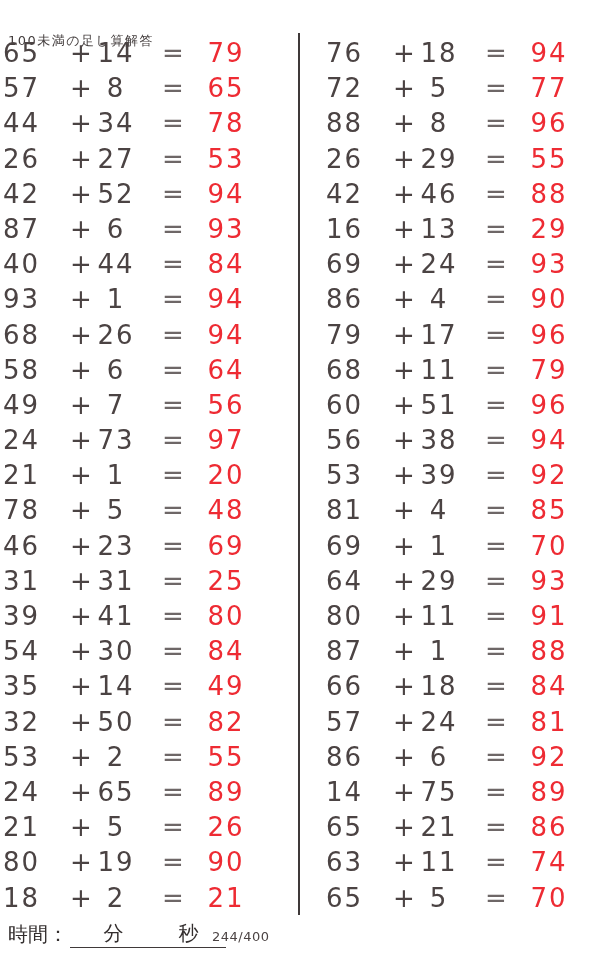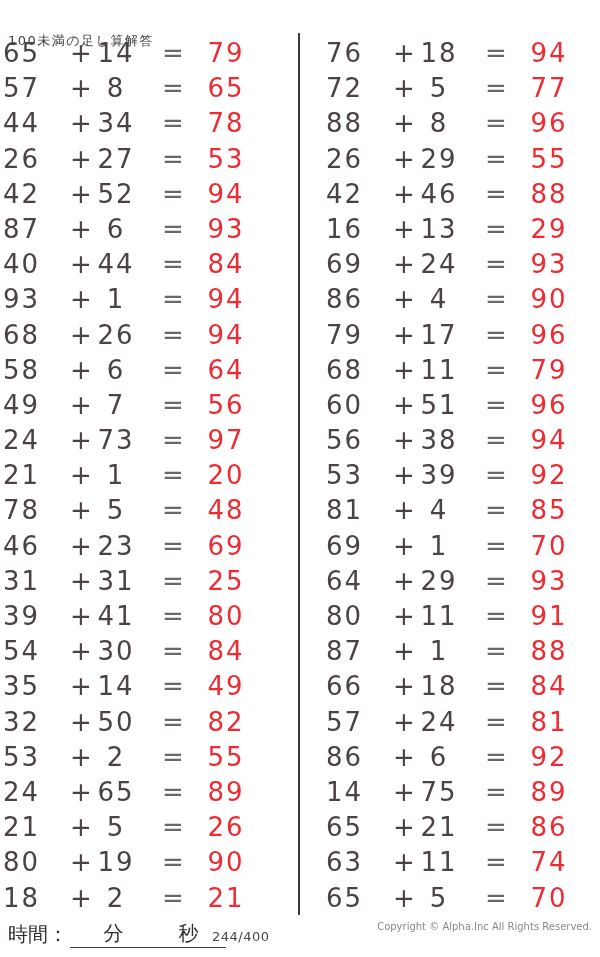--- a/index.html
+++ b/index.html
@@ -428,14 +428,13 @@
 <div class="divider"></div>
 
 <div class="time"><span>時間：</span><span class="blank">
       <span>分</span>
       <span>秒</span>
     </span></div>
 
 <div class="page">244/400</div>
 
 <div class="copyright">
-  <div>Copyright © Alpha.Inc All Rights Reserved.</div>
 </div>
 
 </body></html>

